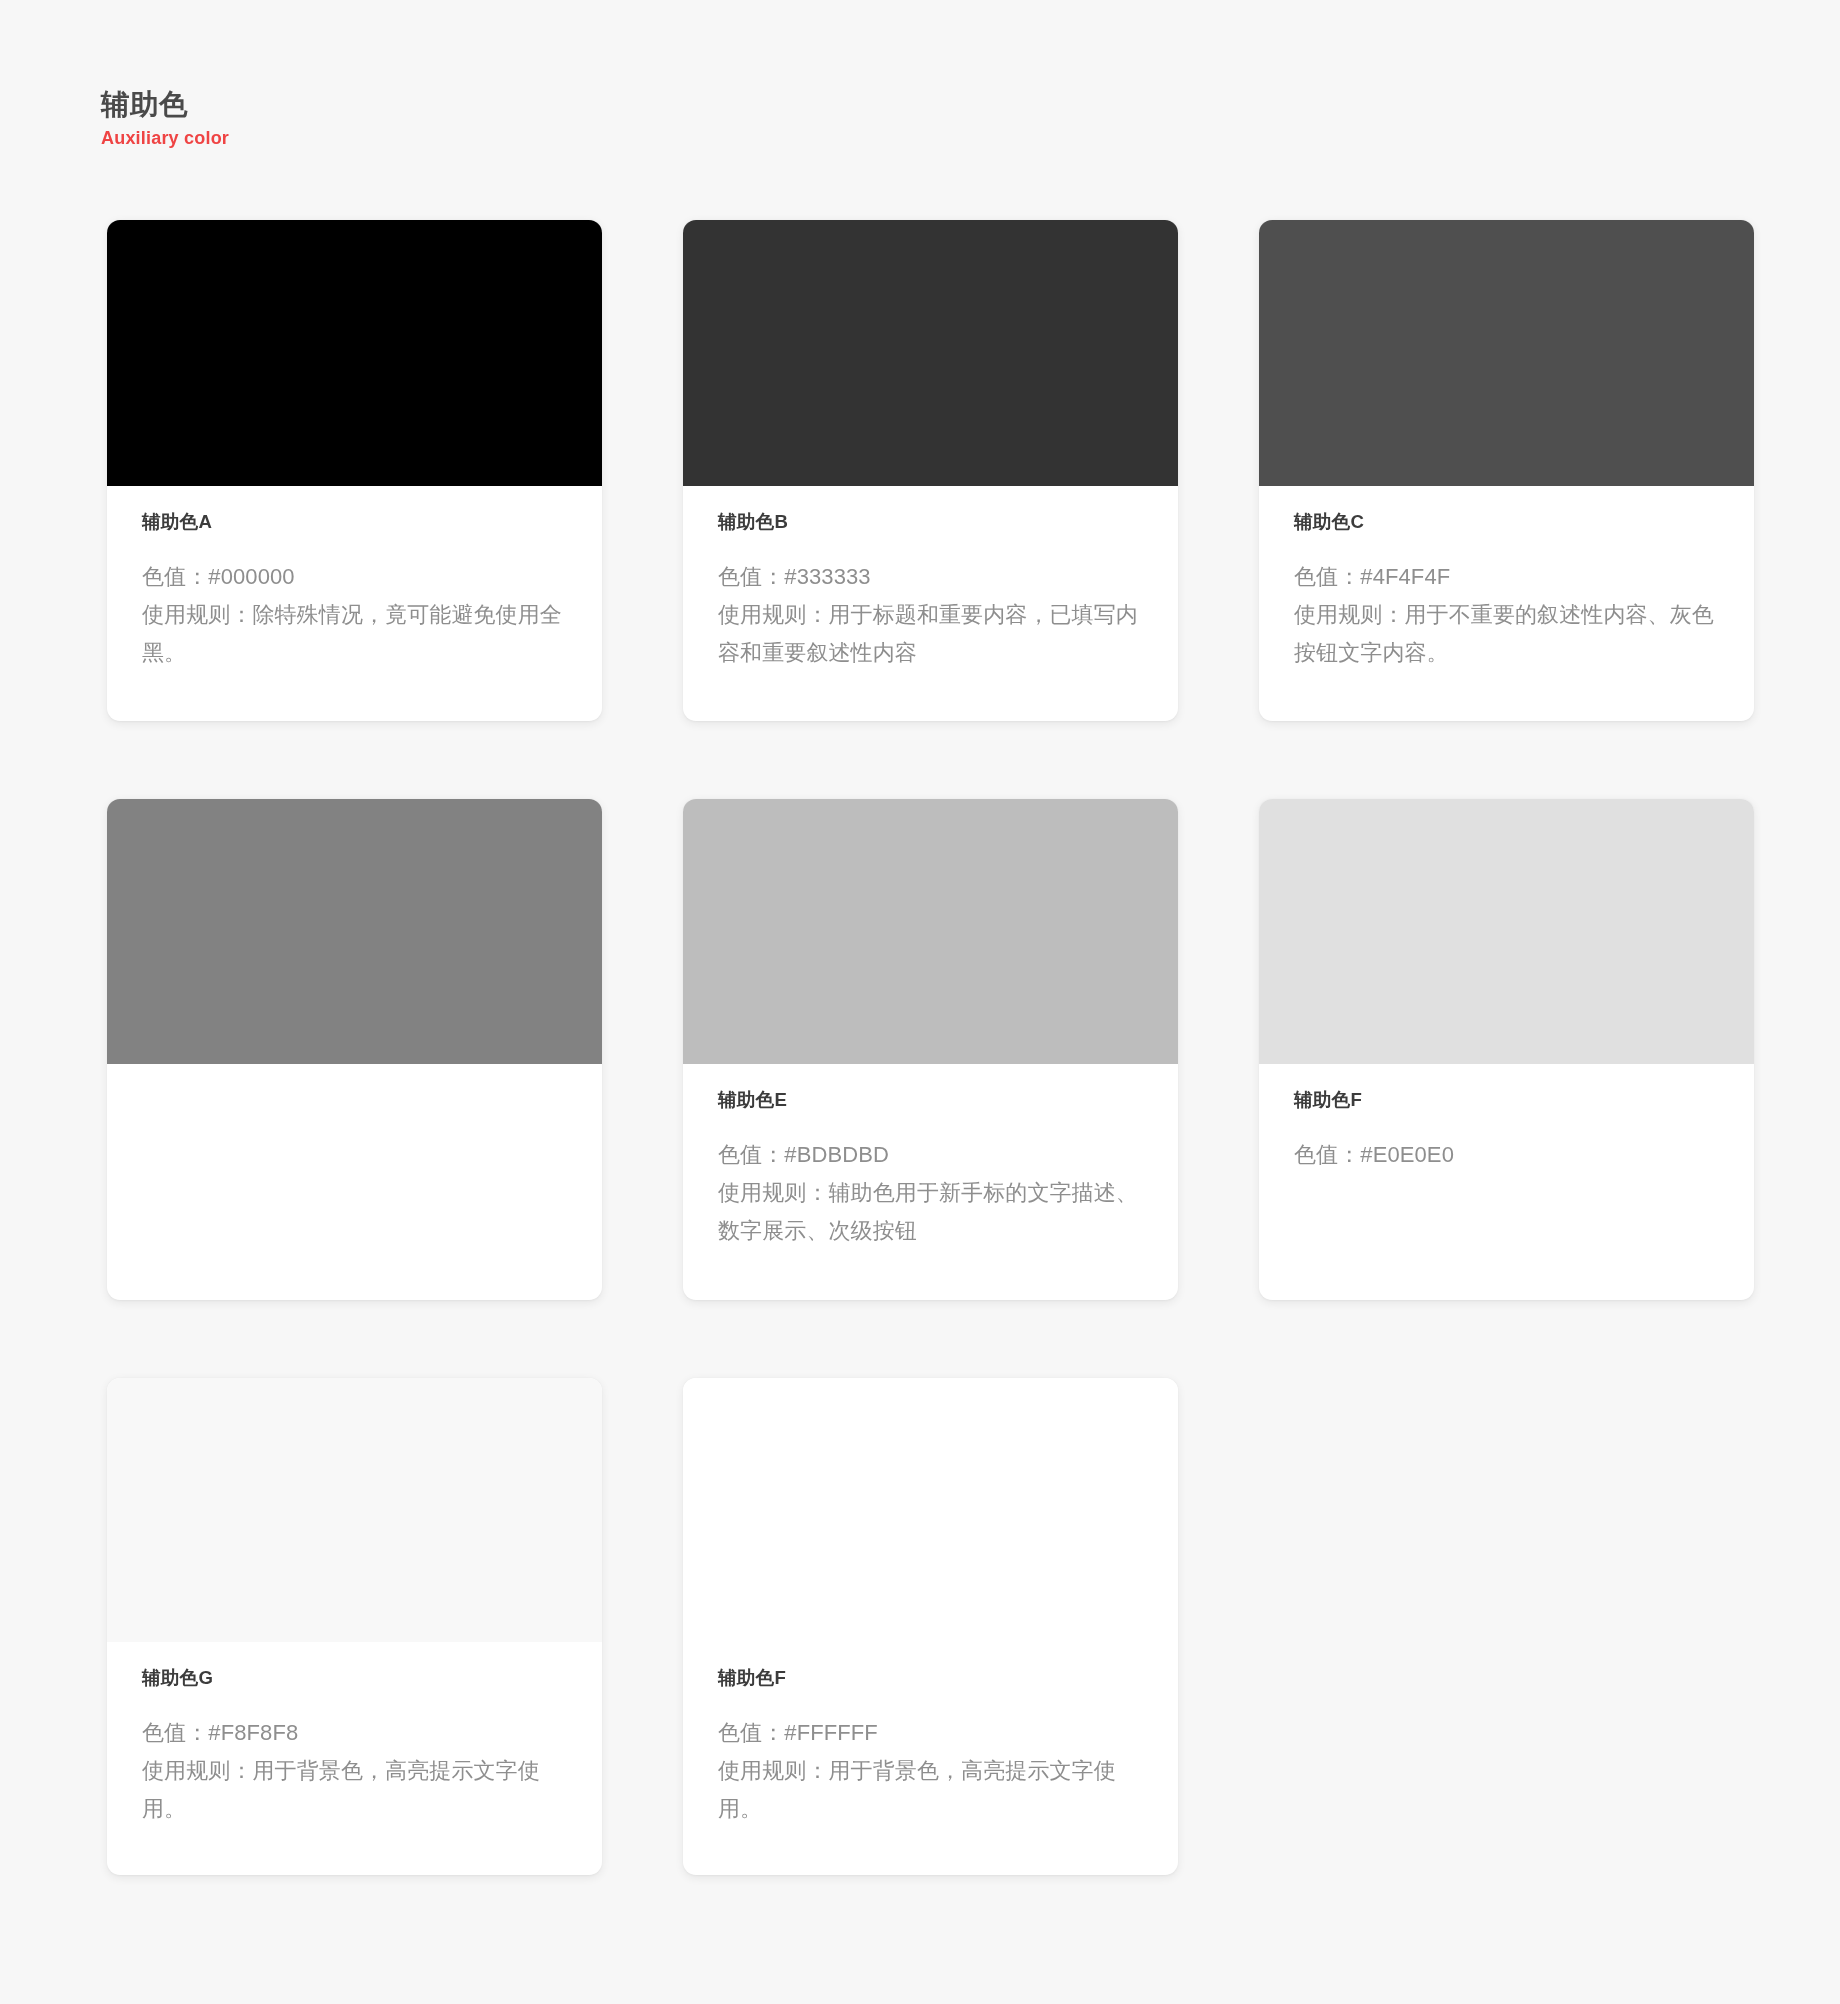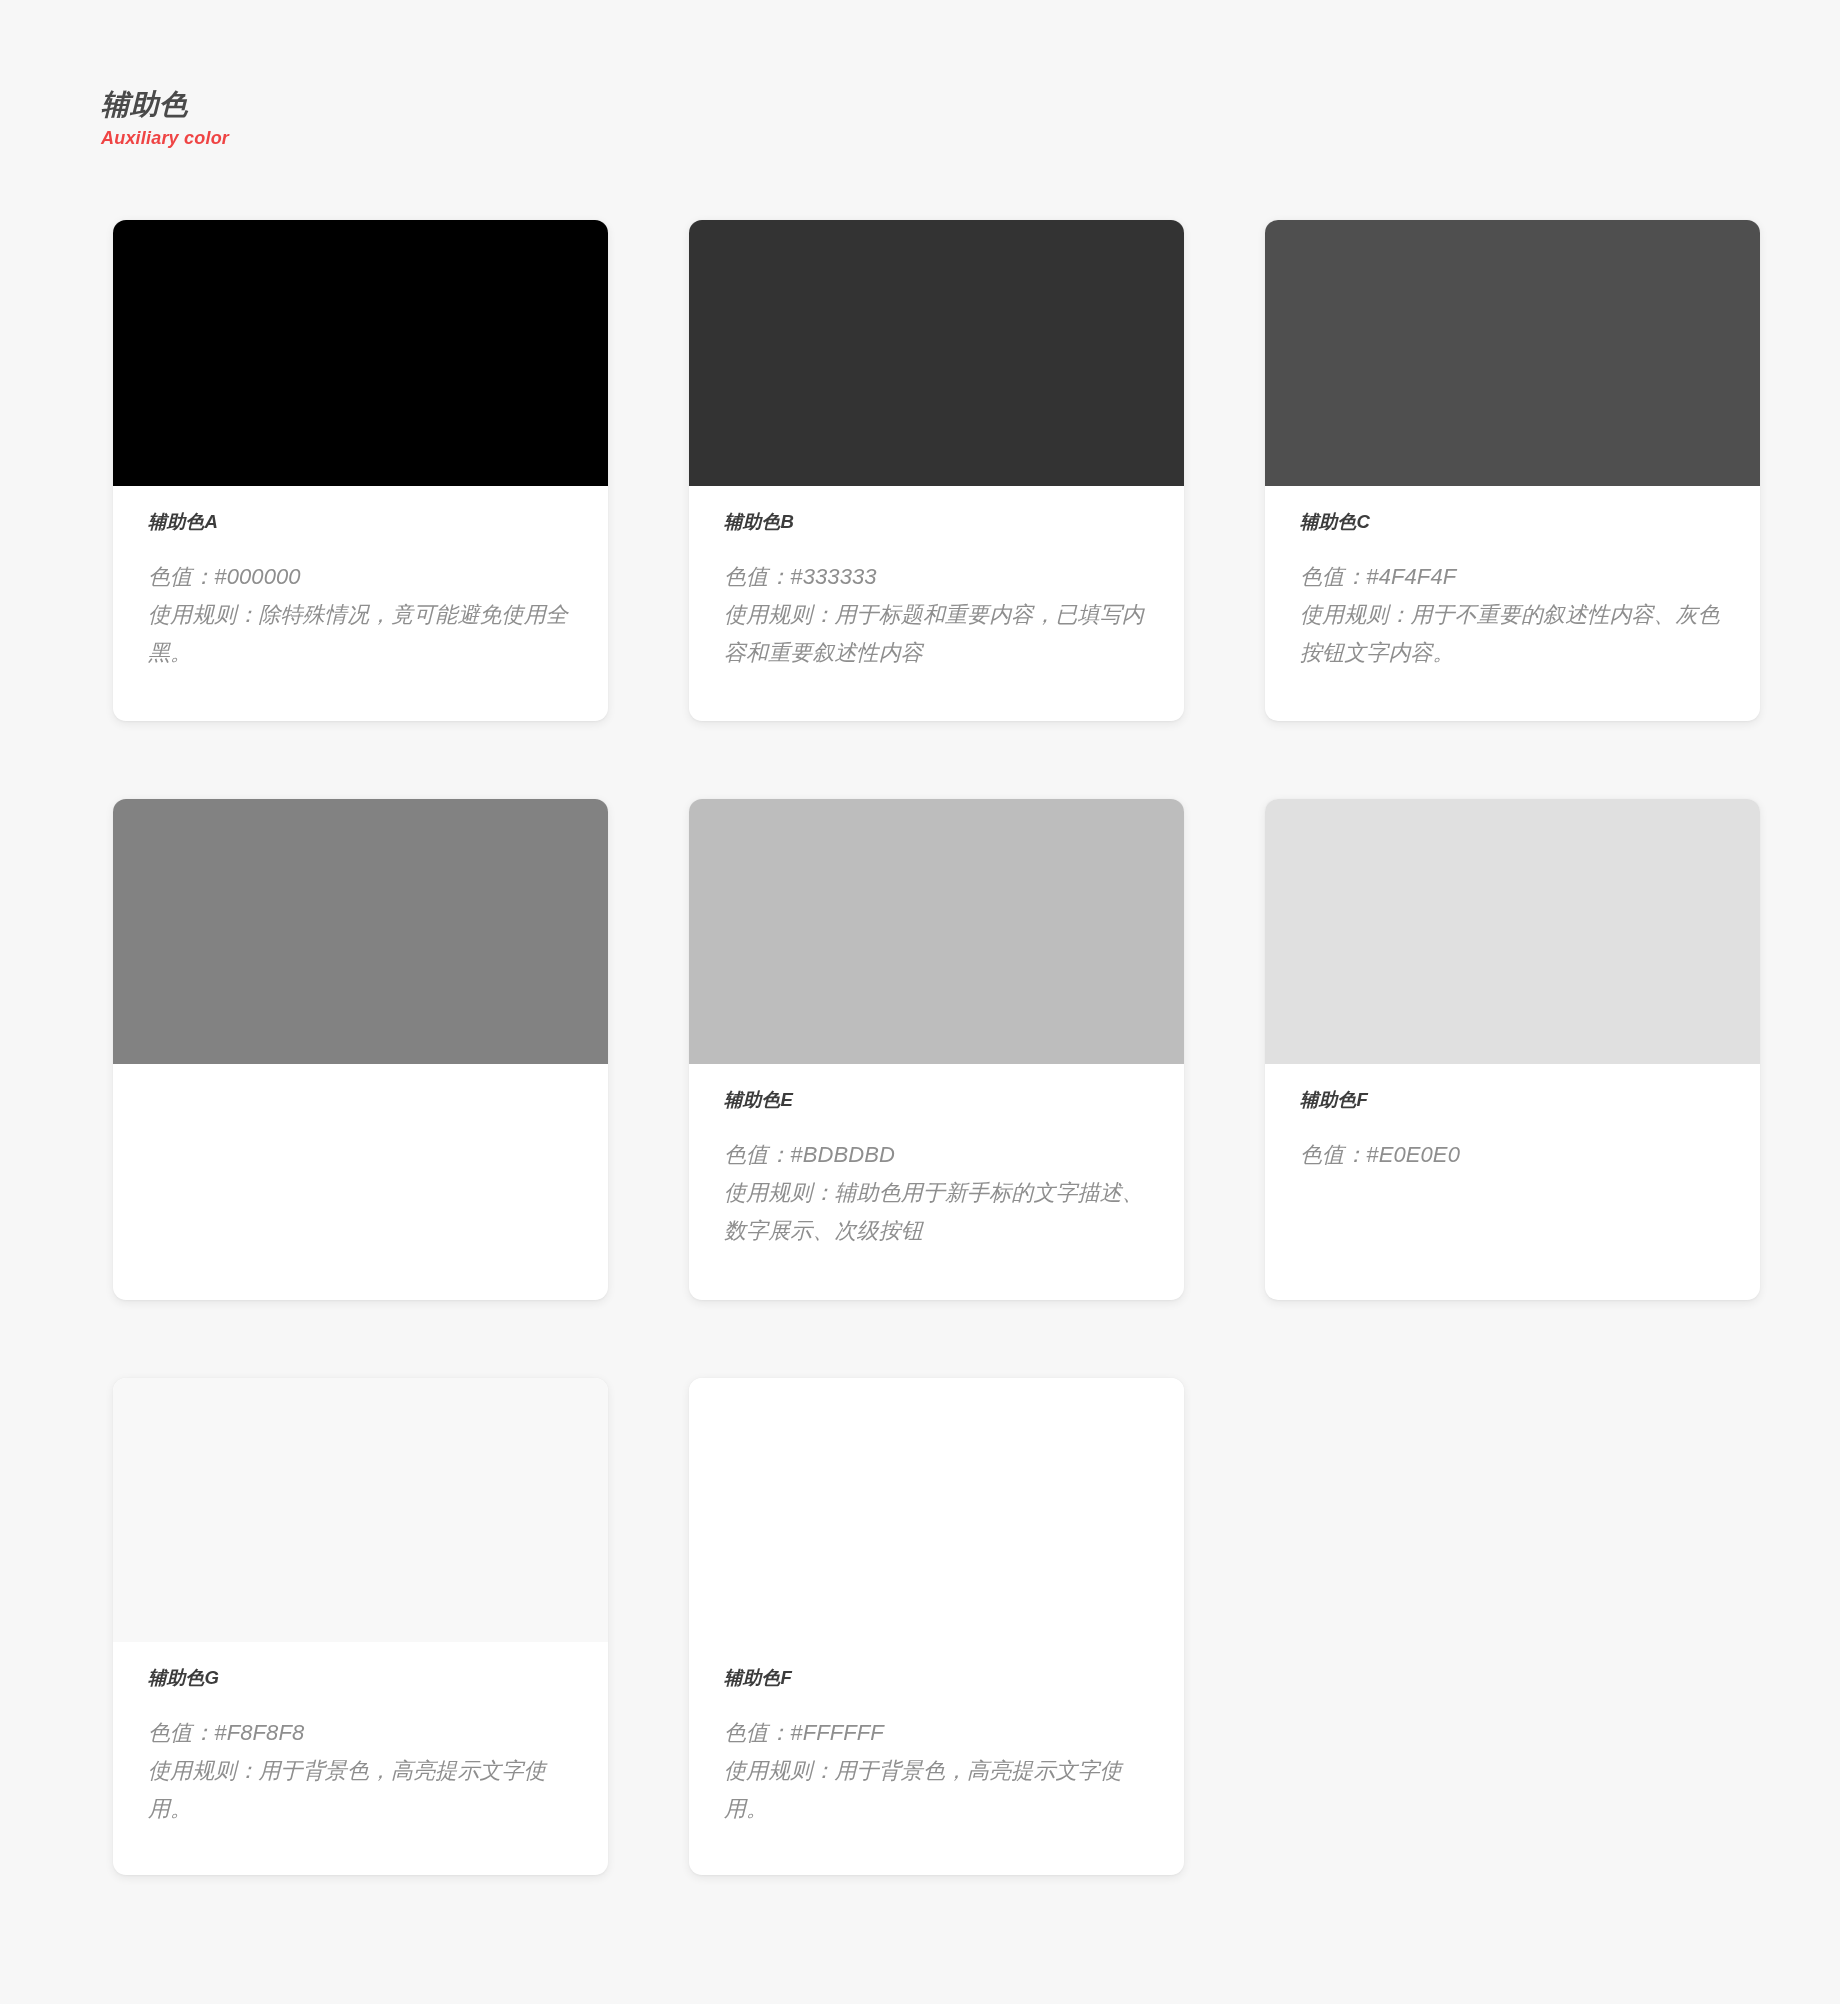--- a/index.html
+++ b/index.html
@@ -2,36 +2,36 @@
 <html style="font-size:8.8px"><head>
 <meta charset="utf-8">
 <style>
   * { margin:0; padding:0; box-sizing:border-box; }
   html, body {
     width:1841px; height:2005px;
     background:#F7F7F7;
     font-family:"Liberation Sans","DejaVu Sans",sans-serif;
     -webkit-font-smoothing:antialiased;
   }
-  .page { position:relative; width:1841px; height:1980px; padding:0;font-style:italic; }
+  .page { position:relative; width:1841px; height:1980px; padding:0; }
 
   
   .header { position:absolute; left:101px; top:88px; }
   .title-cn {
     font-size:28.5px; font-weight:bold; color:#4a4a4a;
     letter-spacing:0.5px; line-height:1.15;
   }
   .title-en {
     font-size:18px; font-weight:bold; color:#ef4444;
     letter-spacing:0.2px; margin-top:7.7px; line-height:1.15;
   }
 
   
   .grid {
-    position:absolute; left:113px; top:220px;
+    position:absolute; left:107px; top:220px;
     width:1646px;
     display:grid;
     grid-template-columns:repeat(3, 495px);
     column-gap:81px;
     row-gap:78px;
   }
 
   .card {
     width:495px;
     background:#FFFFFF;

